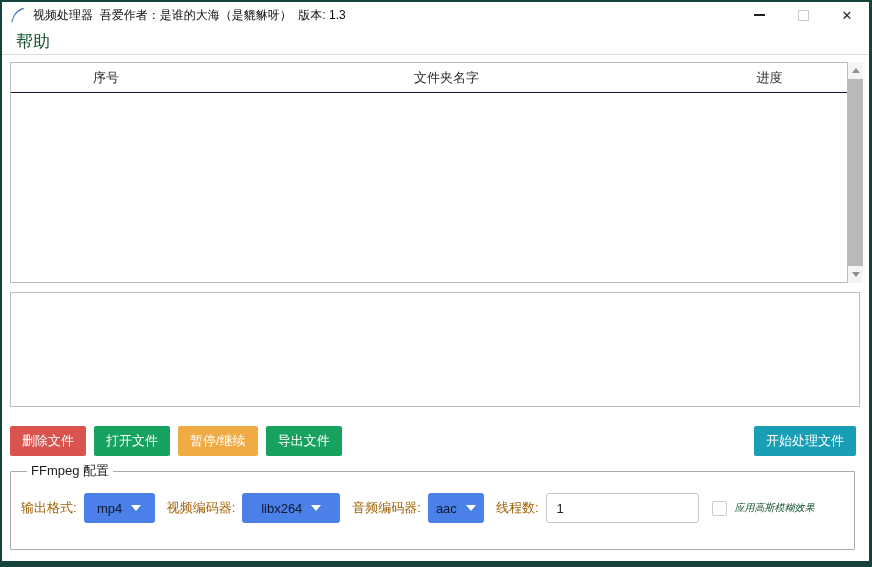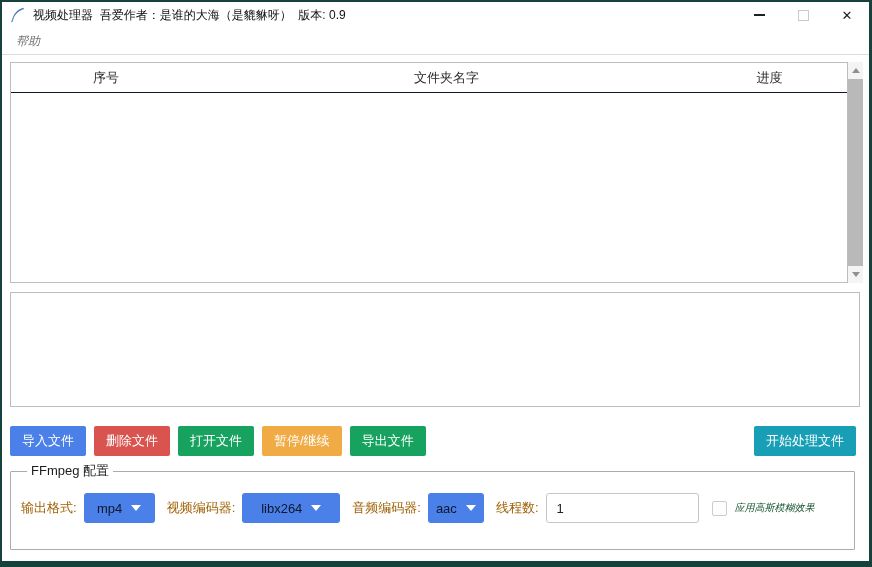--- a/index.html
+++ b/index.html
@@ -18,21 +18,21 @@
   .win-ctl { width:44px; height:100%; display:flex; align-items:center;
              justify-content:center; cursor:default; }
   .min-glyph { width:11px; height:0; border-top:2px solid #1f1f1f; }
   .max-glyph { width:11px; height:11px; border:1px solid #c9c9c9; background:#fff; }
   .close-glyph { font-size:13px; color:#1f1f1f; line-height:1; }
 
   
   .menubar { position:absolute; top:26px; left:0; right:0; height:27px;
              display:flex; align-items:center; padding-left:10px;
              border-bottom:1px solid #dcdcdc; background:#fff; }
-  .menu-item { font-size:12px; color:#737373; padding:2px 4px;font-style:italic; }
+  .menu-item { font-size:17px; color:#14532d; padding:2px 4px; }
 
   
   .table-wrap { position:absolute; top:60px; left:8px; width:853px; height:221px;
                 display:flex; }
   .treeview { flex:1 1 auto; border:1px solid #bdbdbd; background:#fff;
               display:flex; flex-direction:column; }
   .thead { display:flex; height:30px; align-items:center;
            border-bottom:1px solid #0f172a; }
   .th { font-size:13px; color:#2b2b2b; text-align:center; }
   .th.c1 { width:190px; }
@@ -89,21 +89,21 @@
 </head>
 <body>
 
 <div class="window">
 
   <div class="titlebar">
     <svg class="app-icon" viewBox="0 0 24 24" xmlns="http://www.w3.org/2000/svg">
       <path d="M20 1 C12 3 5 10 3 20 L4.5 21.5 C5 14 11 6 21 3 Z" fill="#4a79b8"></path>
       <path d="M3 20 L1.5 23 L4.5 21.5 Z" fill="#2e5a8f"></path>
     </svg>
-    <span class="title-text">视频处理器  吾爱作者：是谁的大海（是貔貅呀）  版本: 0.9</span>
+    <span class="title-text">视频处理器  吾爱作者：是谁的大海（是貔貅呀）  版本: 1.3</span>
     <div class="win-controls">
       <div class="win-ctl">
         <span class="min-glyph"></span>
       </div>
       <div class="win-ctl">
         <span class="max-glyph"></span>
       </div>
       <div class="win-ctl">
         <span class="close-glyph">✕</span>
       </div>
@@ -130,21 +130,20 @@
       <div class="sb-thumb"></div>
       <div class="sb-btn">
         <span class="tri-down"></span>
       </div>
     </div>
   </div>
 
   <div class="logbox"></div>
 
   <div class="btnrow">
-    <button class="btn" style="background-color: rgb(74, 128, 232);">导入文件</button>
     <button class="btn" style="background-color: rgb(217, 83, 79);">删除文件</button>
     <button class="btn" style="background-color: rgb(23, 163, 95);">打开文件</button>
     <button class="btn" style="background-color: rgb(240, 171, 68);">暂停/继续</button>
     <button class="btn" style="background-color: rgb(23, 163, 95);">导出文件</button>
     <button class="btn start" style="background-color: rgb(24, 159, 181);">开始处理文件</button>
   </div>
 
   <fieldset class="ffmpeg">
     <legend>FFmpeg 配置</legend>
     <div class="cfg-row">

